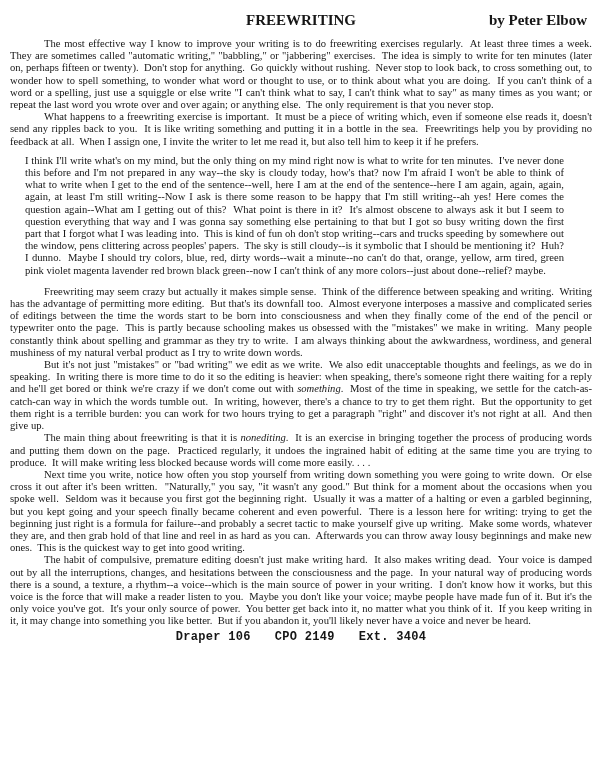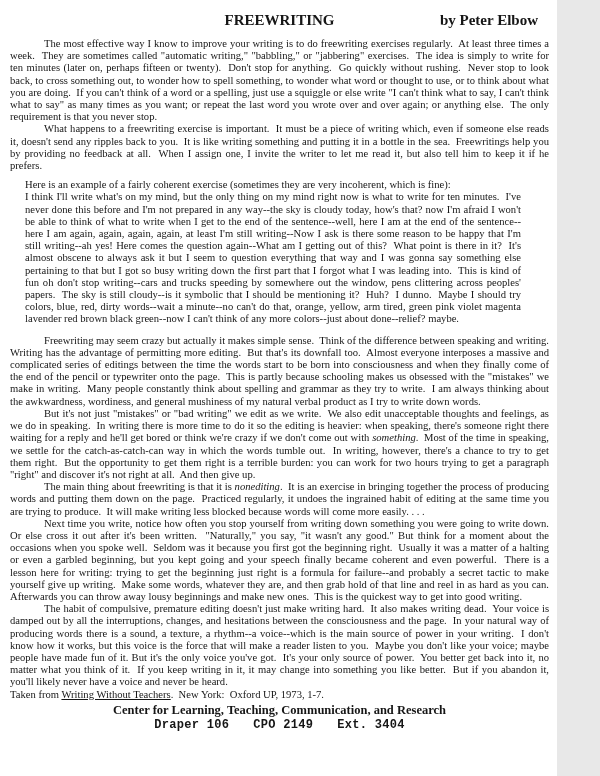--- a/index.html
+++ b/index.html
@@ -1,36 +1,36 @@
 <!DOCTYPE html>
 <html><head>
 <meta charset="utf-8">
 <style>
   * { margin:0; padding:0; box-sizing:border-box; }
   html, body { background:#e8e8e8; }
   body { width:600px; height:776px; margin:0 auto; }
   .page {
-    width:557px; height:776px;
+    width:600px; height:776px;
     background:#ffffff;
     color:#161616;
     font-family:"Liberation Serif", serif;
     font-size:10.6px;
     line-height:12.2px;
     padding:13px 8px 14px 10px;
     overflow:hidden;
   }
   .doc-header {
     position:relative;
     text-align:center;
     font-weight:bold;
     font-size:15px;
     line-height:15px;
     margin-bottom:10px;
   }
-  .doc-header .byline { position:absolute; right:11px; top:0; }
+  .doc-header .byline { position:absolute; right:5px; top:0; }
   .para {
     text-align:justify;
     text-indent:34px;
     white-space:pre-wrap;
   }
   .attribution {
     text-align:left;
     text-indent:0;
     white-space:pre-wrap;
   }
@@ -77,36 +77,33 @@
   </header>
 
   <main>
 
     <div>
         <p class="para"><span>The most effective way I know to improve your writing is to do freewriting exercises regularly.  At least three times a week.  They are sometimes called "automatic writing," "babbling," or "jabbering" exercises.  The idea is simply to write for ten minutes (later on, perhaps fifteen or twenty).  Don't stop for anything.  Go quickly without rushing.  Never stop to look back, to cross something out, to wonder how to spell something, to wonder what word or thought to use, or to think about what you are doing.  If you can't think of a word or a spelling, just use a squiggle or else write "I can't think what to say, I can't think what to say" as many times as you want; or repeat the last word you wrote over and over again; or anything else.  The only requirement is that you never stop.</span></p>
         <p class="para"><span>What happens to a freewriting exercise is important.  It must be a piece of writing which, even if someone else reads it, doesn't send any ripples back to you.  It is like writing something and putting it in a bottle in the sea.  Freewritings help you by providing no feedback at all.  When I assign one, I invite the writer to let me read it, but also tell him to keep it if he prefers.</span></p>
       </div>
 
     <section class="example">
-      <p class="example-intro">Here is an example of a fairly coherent exercise (sometimes they are very incoherent, which is fine):</p>
       <p class="example-text">I think I'll write what's on my mind, but the only thing on my mind right now is what to write for ten minutes.  I've never done this before and I'm not prepared in any way--the sky is cloudy today, how's that? now I'm afraid I won't be able to think of what to write when I get to the end of the sentence--well, here I am at the end of the sentence--here I am again, again, again, again, at least I'm still writing--Now I ask is there some reason to be happy that I'm still writing--ah yes! Here comes the question again--What am I getting out of this?  What point is there in it?  It's almost obscene to always ask it but I seem to question everything that way and I was gonna say something else pertaining to that but I got so busy writing down the first part that I forgot what I was leading into.  This is kind of fun oh don't stop writing--cars and trucks speeding by somewhere out the window, pens clittering across peoples' papers.  The sky is still cloudy--is it symbolic that I should be mentioning it?  Huh?  I dunno.  Maybe I should try colors, blue, red, dirty words--wait a minute--no can't do that, orange, yellow, arm tired, green pink violet magenta lavender red brown black green--now I can't think of any more colors--just about done--relief? maybe.</p>
     </section>
 
     <div>
         <p class="para"><span>Freewriting may seem crazy but actually it makes simple sense.  Think of the difference between speaking and writing.  Writing has the advantage of permitting more editing.  But that's its downfall too.  Almost everyone interposes a massive and complicated series of editings between the time the words start to be born into consciousness and when they finally come of the end of the pencil or typewriter onto the page.  This is partly because schooling makes us obsessed with the "mistakes" we make in writing.  Many people constantly think about spelling and grammar as they try to write.  I am always thinking about the awkwardness, wordiness, and general mushiness of my natural verbal product as I try to write down words.</span></p>
         <p class="para"><span>But it's not just "mistakes" or "bad writing" we edit as we write.  We also edit unacceptable thoughts and feelings, as we do in speaking.  In writing there is more time to do it so the editing is heavier: when speaking, there's someone right there waiting for a reply and he'll get bored or think we're crazy if we don't come out with </span><em>something</em><span>.  Most of the time in speaking, we settle for the catch-as-catch-can way in which the words tumble out.  In writing, however, there's a chance to try to get them right.  But the opportunity to get them right is a terrible burden: you can work for two hours trying to get a paragraph "right" and discover it's not right at all.  And then give up.</span></p>
         <p class="para"><span>The main thing about freewriting is that it is </span><em>nonediting</em><span>.  It is an exercise in bringing together the process of producing words and putting them down on the page.  Practiced regularly, it undoes the ingrained habit of editing at the same time you are trying to produce.  It will make writing less blocked because words will come more easily. . . .</span></p>
         <p class="para"><span>Next time you write, notice how often you stop yourself from writing down something you were going to write down.  Or else cross it out after it's been written.  "Naturally," you say, "it wasn't any good." But think for a moment about the occasions when you spoke well.  Seldom was it because you first got the beginning right.  Usually it was a matter of a halting or even a garbled beginning, but you kept going and your speech finally became coherent and even powerful.  There is a lesson here for writing: trying to get the beginning just right is a formula for failure--and probably a secret tactic to make yourself give up writing.  Make some words, whatever they are, and then grab hold of that line and reel in as hard as you can.  Afterwards you can throw away lousy beginnings and make new ones.  This is the quickest way to get into good writing.</span></p>
         <p class="para"><span>The habit of compulsive, premature editing doesn't just make writing hard.  It also makes writing dead.  Your voice is damped out by all the interruptions, changes, and hesitations between the consciousness and the page.  In your natural way of producing words there is a sound, a texture, a rhythm--a voice--which is the main source of power in your writing.  I don't know how it works, but this voice is the force that will make a reader listen to you.  Maybe you don't like your voice; maybe people have made fun of it. But it's the only voice you've got.  It's your only source of power.  You better get back into it, no matter what you think of it.  If you keep writing in it, it may change into something you like better.  But if you abandon it, you'll likely never have a voice and never be heard.</span></p>
       </div>
 
-    <p class="para attribution"><span>Taken from </span><u>Writing Without Teachers</u><span>.  New York:  Oxford UP, 1973, 1-7.</span></p>
 
   </main>
 
   <footer class="doc-footer">
-    <div class="org">Center for Learning, Teaching, Communication, and Research</div>
     <div class="contact">
       <span>Draper 106</span><span>CPO 2149</span><span>Ext. 3404</span>
     </div>
   </footer>
 
 </div>
 
 </body></html>

